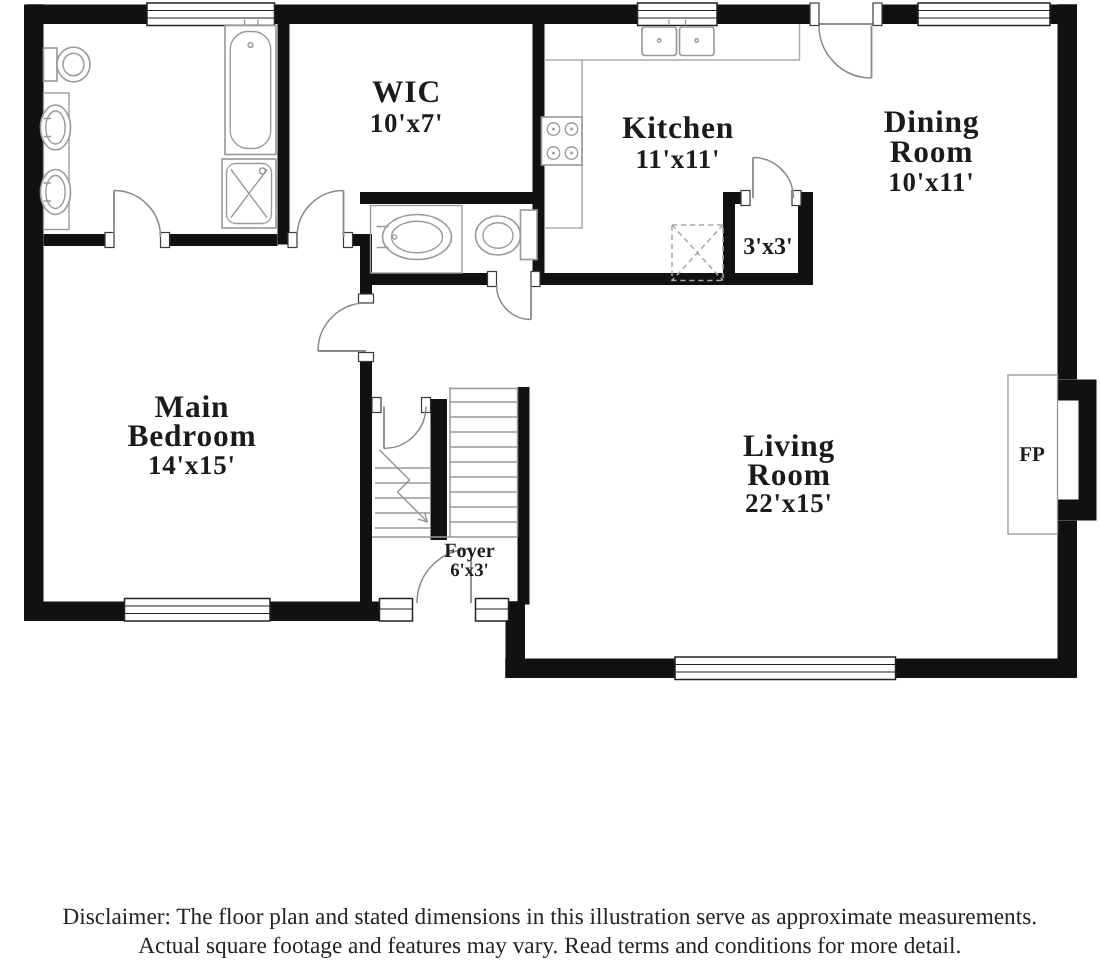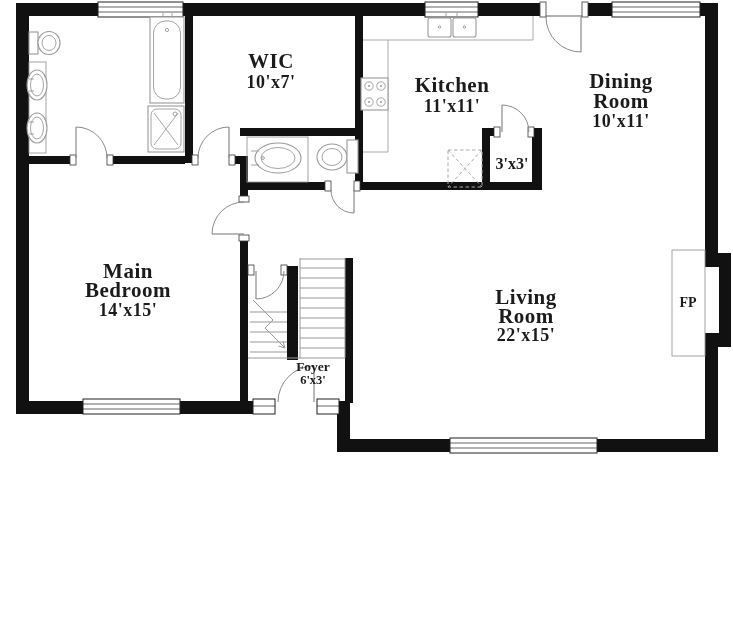--- a/index.html
+++ b/index.html
@@ -288,13 +288,17 @@
       </g>
       <g>
         <text class="room-name fs13" x="313" y="371">Foyer</text>
         <text class="room-name fs12" x="313" y="384">6'x3'</text>
       </g>
       <text class="room-name fs16" x="512" y="169">3'x3'</text>
       <text class="room-name fs14" x="688" y="307">FP</text>
     </g>
   </svg>
 
+  <div id="disclaimer">
+    <div>Disclaimer: The floor plan and stated dimensions in this illustration serve as approximate measurements.</div>
+    <div>Actual square footage and features may vary. Read terms and conditions for more detail.</div>
+  </div>
 </div>
 
 </body></html>

